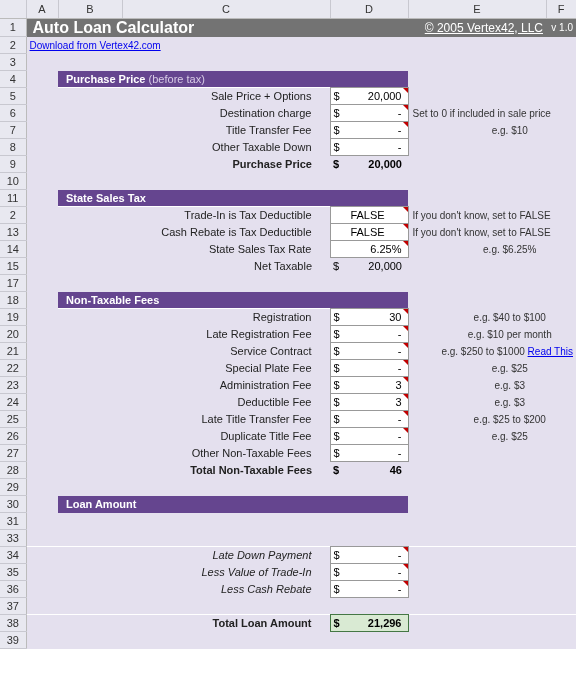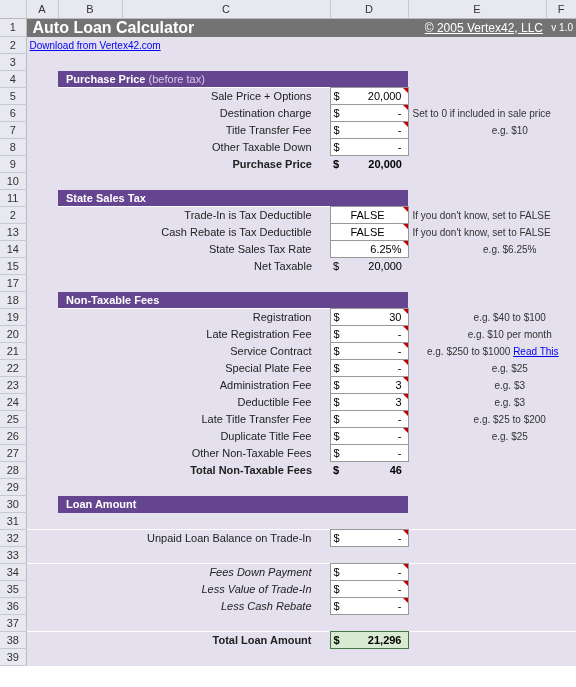--- a/index.html
+++ b/index.html
@@ -264,21 +264,21 @@
         <td class="bg-lav"></td>
   <td class="bg-lav label" colspan="2">Late Registration Fee</td>
   <td class="val-cell"><span class="tri"></span><span style="float:left">$</span><span>-</span></td>
   <td class="bg-lav note note-c" colspan="2">e.g. $10 per month</td>
 </tr>
 <tr>
   <td class="rowhead">21</td>
         <td class="bg-lav"></td>
   <td class="bg-lav label" colspan="2">Service Contract</td>
   <td class="val-cell"><span class="tri"></span><span style="float:left">$</span><span>-</span></td>
-  <td class="bg-lav note" style="text-align:center" colspan="2"><span>e.g. $250 to $1000</span> <span class="link">Read This</span></td>
+  <td class="bg-lav note" style="text-align:right" colspan="2"><span>e.g. $250 to $1000</span> <span class="link">Read This</span></td>
 </tr>
 <tr>
   <td class="rowhead">22</td>
         <td class="bg-lav"></td>
   <td class="bg-lav label" colspan="2">Special Plate Fee</td>
   <td class="val-cell"><span class="tri"></span><span style="float:left">$</span><span>-</span></td>
   <td class="bg-lav note note-c" colspan="2">e.g. $25</td>
 </tr>
 <tr>
   <td class="rowhead">23</td>
@@ -331,34 +331,27 @@
   <td class="rowhead">30</td>
         <td class="bg-lav"></td>
   <td class="section-head" colspan="3">Loan Amount</td>
   <td class="bg-lav" colspan="2"></td>
 </tr>
 <tr>
         <td class="rowhead">31</td>
         <td class="bg-lav" colspan="6"></td>
       </tr>
 <tr>
-  <td class="rowhead">32</td>
-        <td class="bg-lav"></td>
-  <td class="bg-lav label" colspan="2">Unpaid Loan Balance on Trade-In</td>
-  <td class="val-cell"><span class="tri"></span><span style="float:left">$</span><span>-</span></td>
-  <td class="bg-lav" colspan="2"></td>
-</tr>
-<tr>
         <td class="rowhead">33</td>
         <td class="bg-lav" colspan="6"></td>
       </tr>
 <tr>
   <td class="rowhead">34</td>
         <td class="bg-lav"></td>
-  <td class="bg-lav label label-i" colspan="2">Fees Down Payment</td>
+  <td class="bg-lav label label-i" colspan="2">Late Down Payment</td>
   <td class="val-cell"><span class="tri"></span><span style="float:left">$</span><span>-</span></td>
   <td class="bg-lav" colspan="2"></td>
 </tr>
 <tr>
   <td class="rowhead">35</td>
         <td class="bg-lav"></td>
   <td class="bg-lav label label-i" colspan="2">Less Value of Trade-In</td>
   <td class="val-cell"><span class="tri"></span><span style="float:left">$</span><span>-</span></td>
   <td class="bg-lav" colspan="2"></td>
 </tr>

